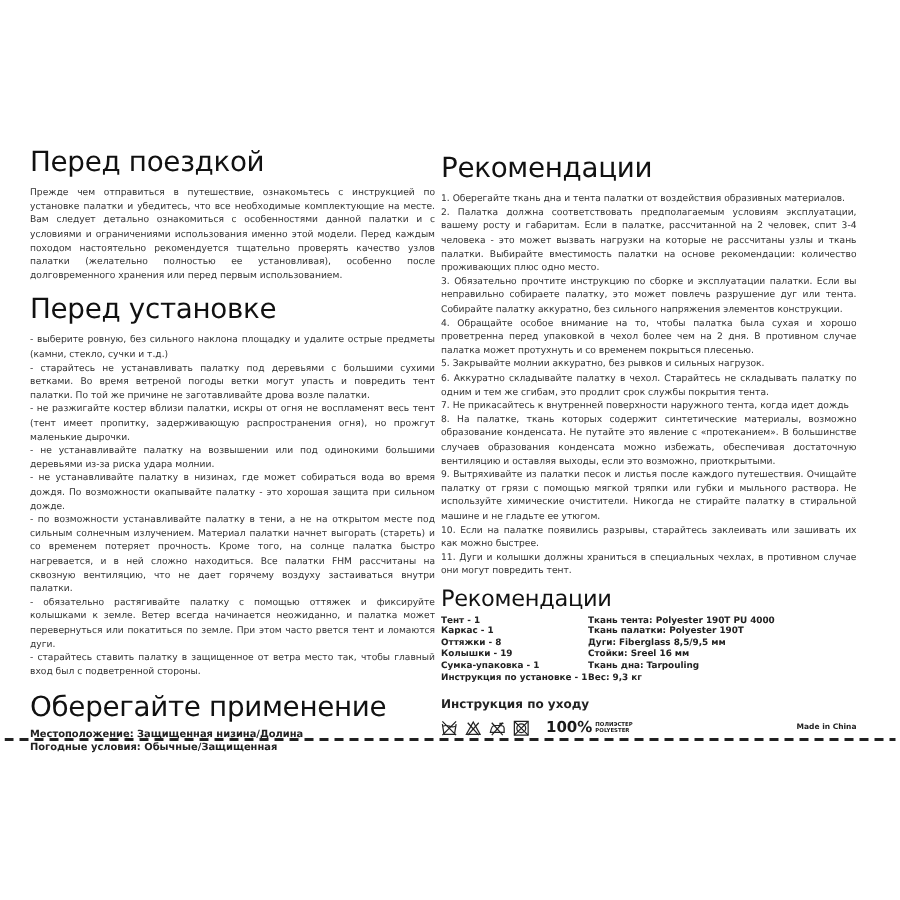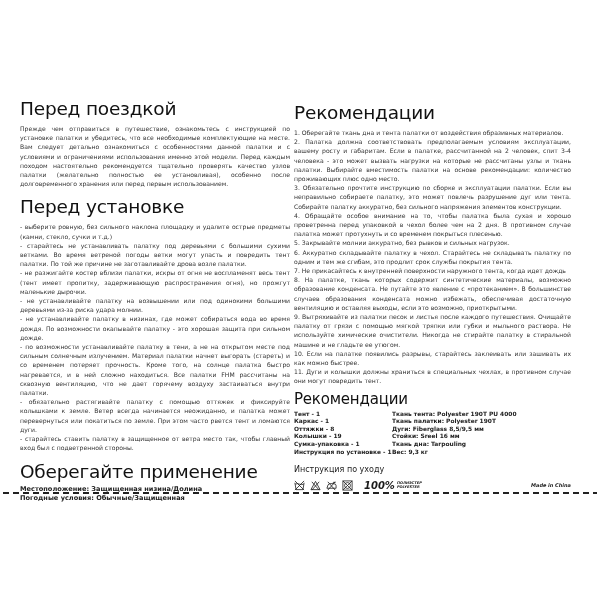--- a/index.html
+++ b/index.html
@@ -12,22 +12,22 @@
   .body-text p { margin: 0; }
   .sec { margin-bottom: 8px; }
   .sec-h { margin-top: 2px; margin-bottom: 4px; }
   .specs { font-size: 6.6px; line-height: 9.6px; font-weight: bold; color: #222; margin-top: 2px; }
   .specs div { white-space: nowrap; }
   .kit-title { font-size: 15px; line-height: 18px; margin-top: 4px; margin-bottom: 3px; }
   .kit { display: flex; font-size: 5.9px; line-height: 7.6px; font-weight: bold; color: #222; }
   .kit .c1 { width: 98px; }
   .kit .c2 { flex: 1; }
   .kit div div { white-space: nowrap; }
-  .care-title { font-size: 8px; font-weight: normal; margin-top: 8px; line-height: 11px; color: #222; }
-  .care-row { display: flex; align-items: center; margin-top: 3px; height: 14px; font-style: italic; }
+  .care-title { font-size: 8px; font-weight: bold; margin-top: 8px; line-height: 11px; color: #222; }
+  .care-row { display: flex; align-items: center; margin-top: 3px; height: 14px; }
   .care-icon { width: 11px; height: 11px; margin-right: 5px; }
   .care-icon svg { width: 11px; height: 11px; display: block; }
   .pct { font-weight: bold; font-size: 10px; margin-left: 6px; letter-spacing: 0; }
   .mat { display: flex; flex-direction: column; font-size: 3.6px; line-height: 4.2px; font-weight: bold; margin-left: 2px; }
   .made { position: absolute; right: 0; font-size: 5px; font-weight: bold; color: #222; }
   .dashes { position: absolute; left: 3px; top: 492px; width: 594px; height: 2px;
     background-image: linear-gradient(to right, #222 0, #222 6px, transparent 6px, transparent 10px);
     background-size: 10px 2px; background-repeat: repeat-x; }
 </style>
 </head>

